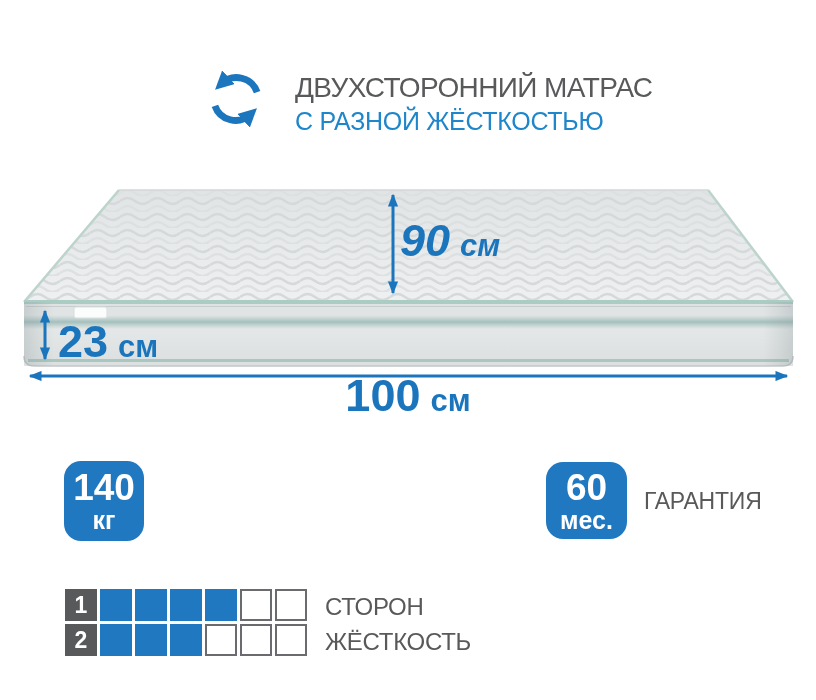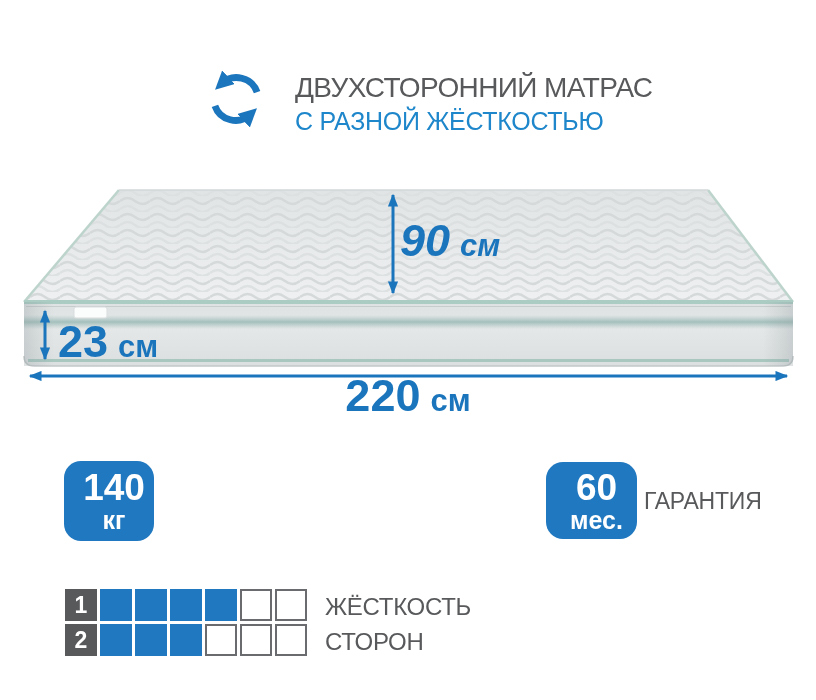--- a/index.html
+++ b/index.html
@@ -26,21 +26,21 @@
   .dim{position:absolute;color:var(--accent);font-weight:bold;white-space:nowrap;line-height:1;}
   .dim-val{font-size:45px;}
   .dim-unit{font-size:31px;margin-left:10px;}
   .dim-width{left:400px;top:218px;font-style:italic;}
   .dim-height{left:58px;top:319px;}
   .dim-length{left:0;top:373px;width:816px;text-align:center;}
   
   .badge{
     position:absolute;border-radius:17px;background:var(--badge-blue);color:#fff;
     display:flex;flex-direction:column;align-items:center;justify-content:center;
-    text-align:center;font-weight:bold;padding-left:10px;
+    text-align:center;font-weight:bold;
   }
   .badge-load{left:64px;top:461px;width:80px;height:80px;}
   .badge-warranty{left:546px;top:462px;width:81px;height:77px;}
   .badge-val{font-size:37px;line-height:1;}
   .badge-unit{font-size:25px;line-height:1;margin-top:2px;}
   .feature-text{position:absolute;color:var(--text-gray);font-size:23px;line-height:30px;letter-spacing:-0.2px;white-space:nowrap;}
   .load-text{left:159px;top:471px;}
   .warranty-text{left:644px;top:489px;line-height:24px;}
   
   .firmness{position:absolute;left:65px;top:589px;display:flex;align-items:flex-start;}
@@ -136,21 +136,21 @@
     </svg>
   </div>
 
   <div class="dim dim-width">
     <span class="dim-val">90</span><span class="dim-unit">см</span>
   </div>
   <div class="dim dim-height">
     <span class="dim-val">23</span><span class="dim-unit">см</span>
   </div>
   <div class="dim dim-length">
-    <span class="dim-val">220</span><span class="dim-unit">см</span>
+    <span class="dim-val">100</span><span class="dim-unit">см</span>
   </div>
 
   <div class="badge badge-load">
     <span class="badge-val">140</span>
     <span class="badge-unit">кг</span>
   </div>
 
   <div class="badge badge-warranty">
     <span class="badge-val">60</span>
     <span class="badge-unit">мес.</span>
@@ -176,18 +176,18 @@
             <span class="sq filled"></span>
             <span class="sq filled"></span>
             <span class="sq filled"></span>
             <span class="sq empty"></span>
             <span class="sq empty"></span>
             <span class="sq empty"></span>
           </div>
       </div>
     </div>
     <div class="fcaption">
+      <div>СТОРОН</div>
       <div>ЖЁСТКОСТЬ</div>
-      <div>СТОРОН</div>
     </div>
   </div>
 
 </div>
 
 </body></html>

